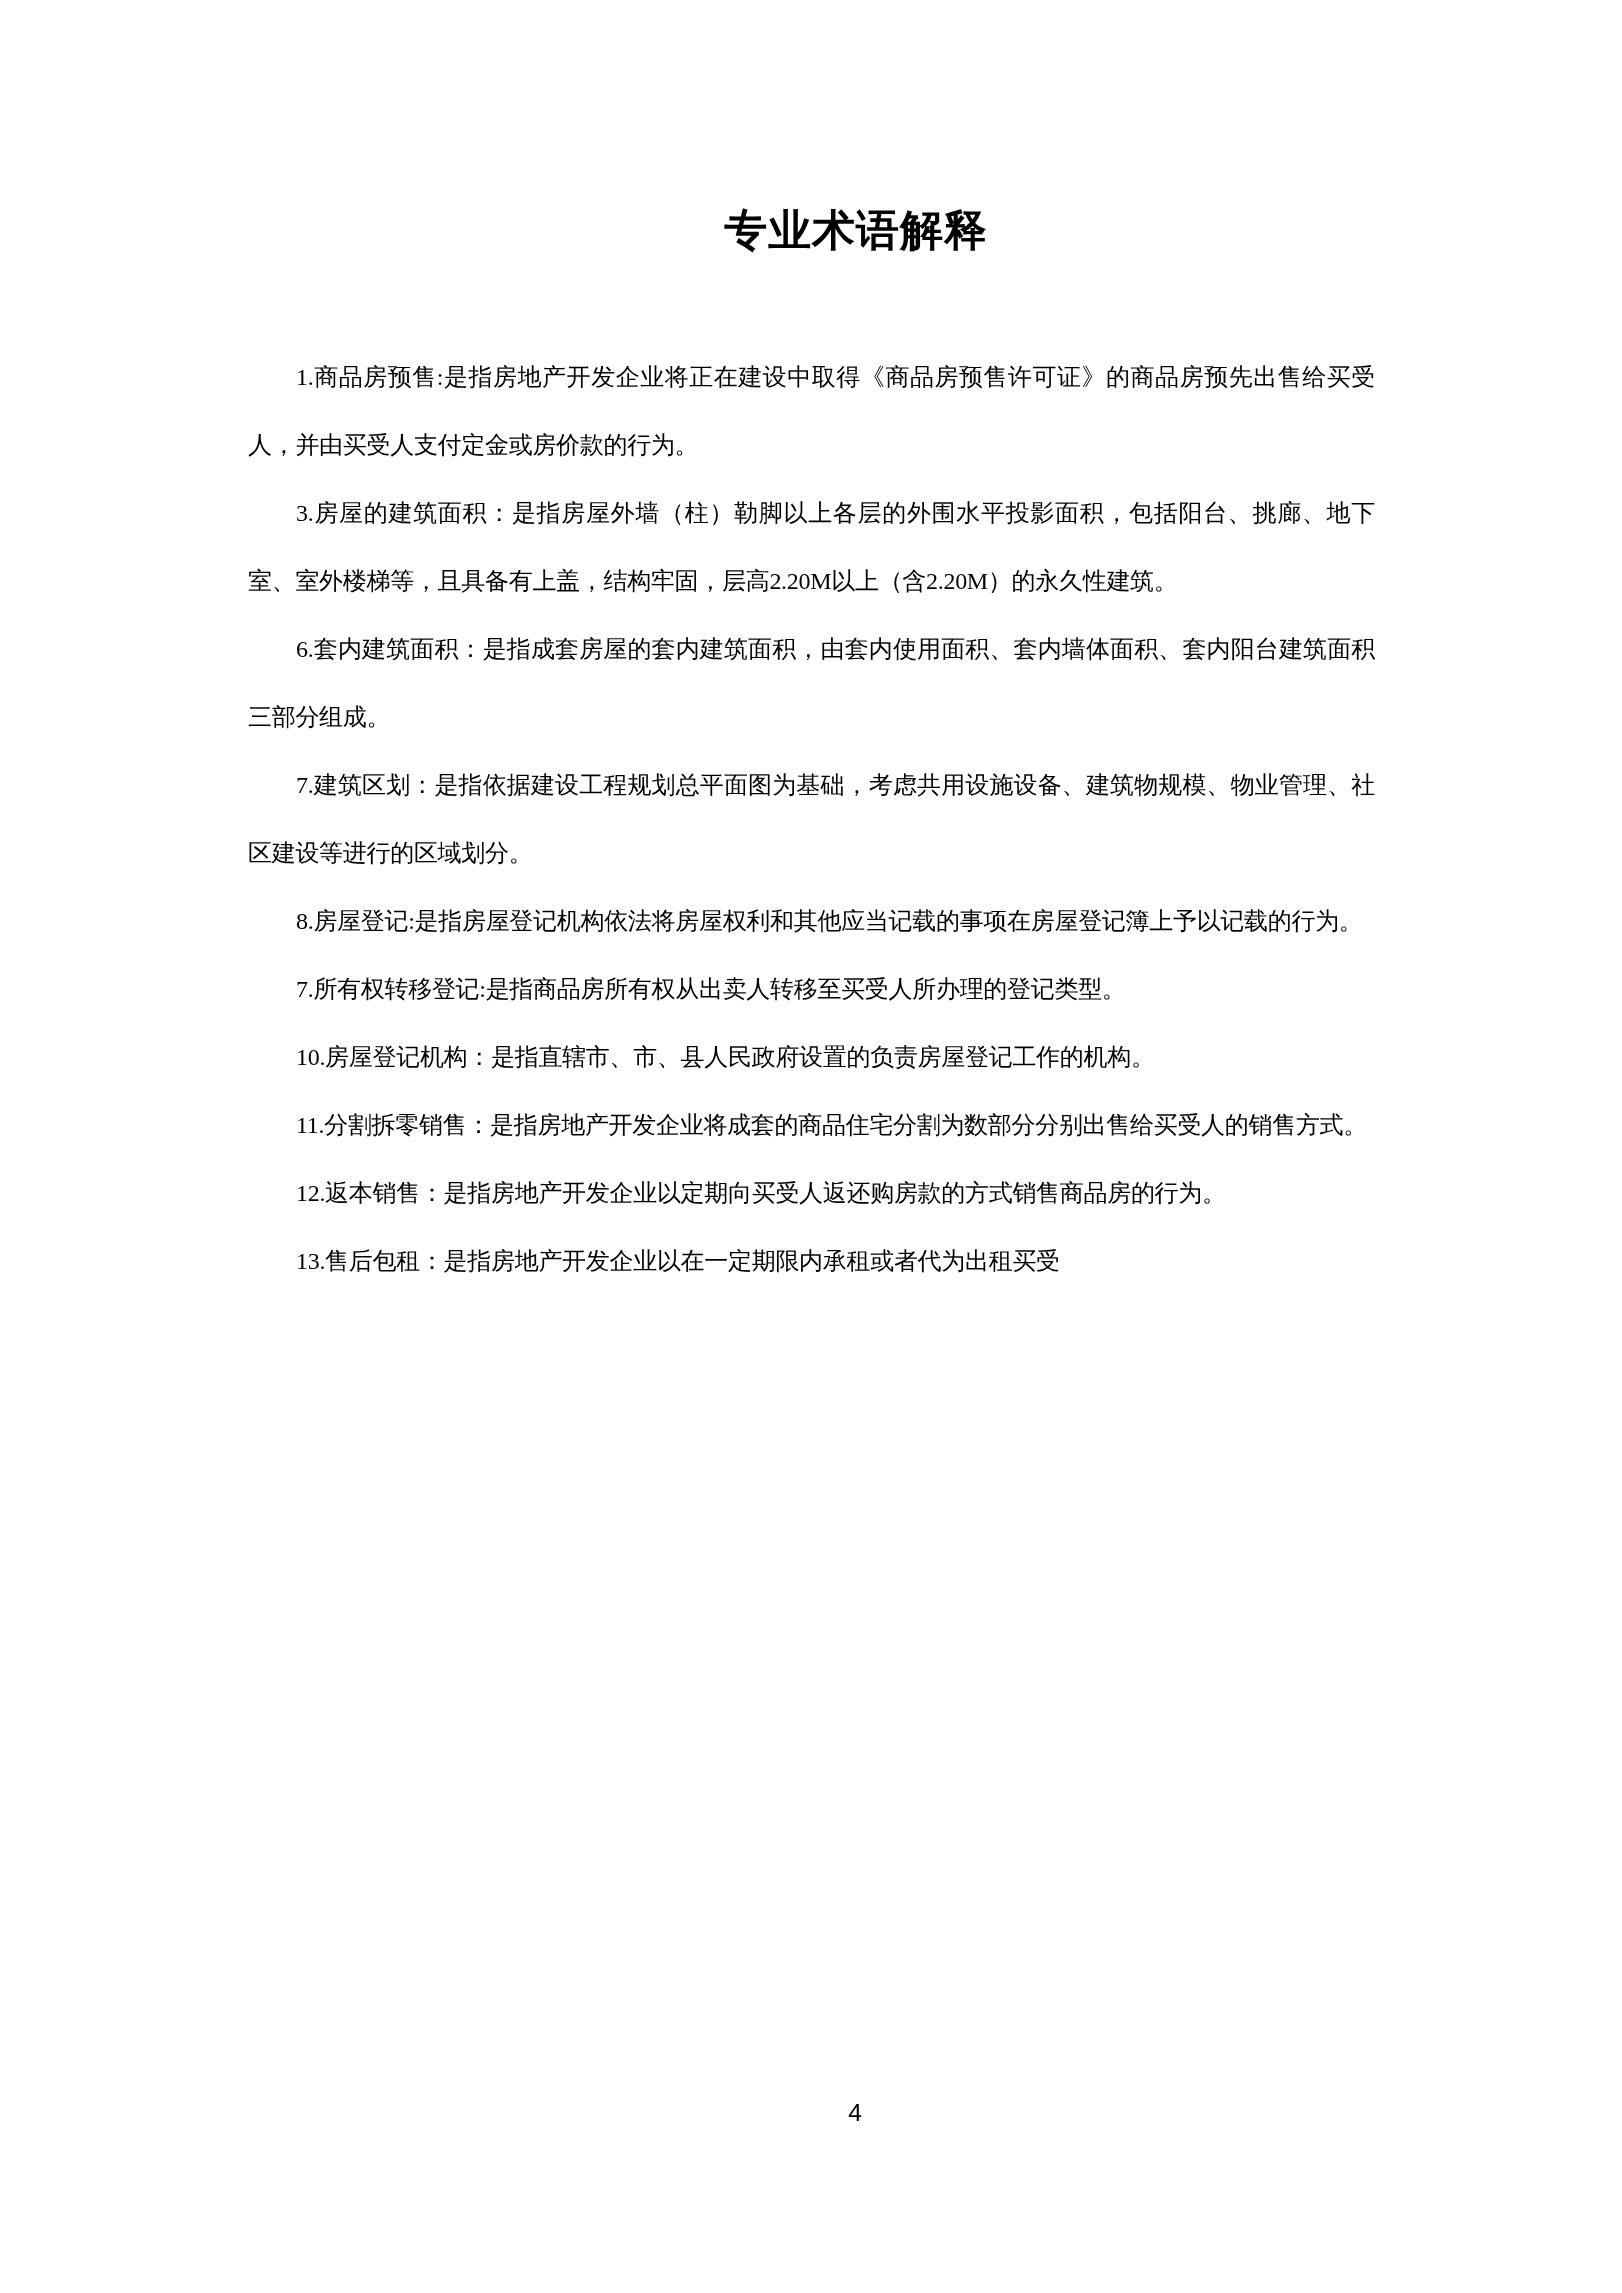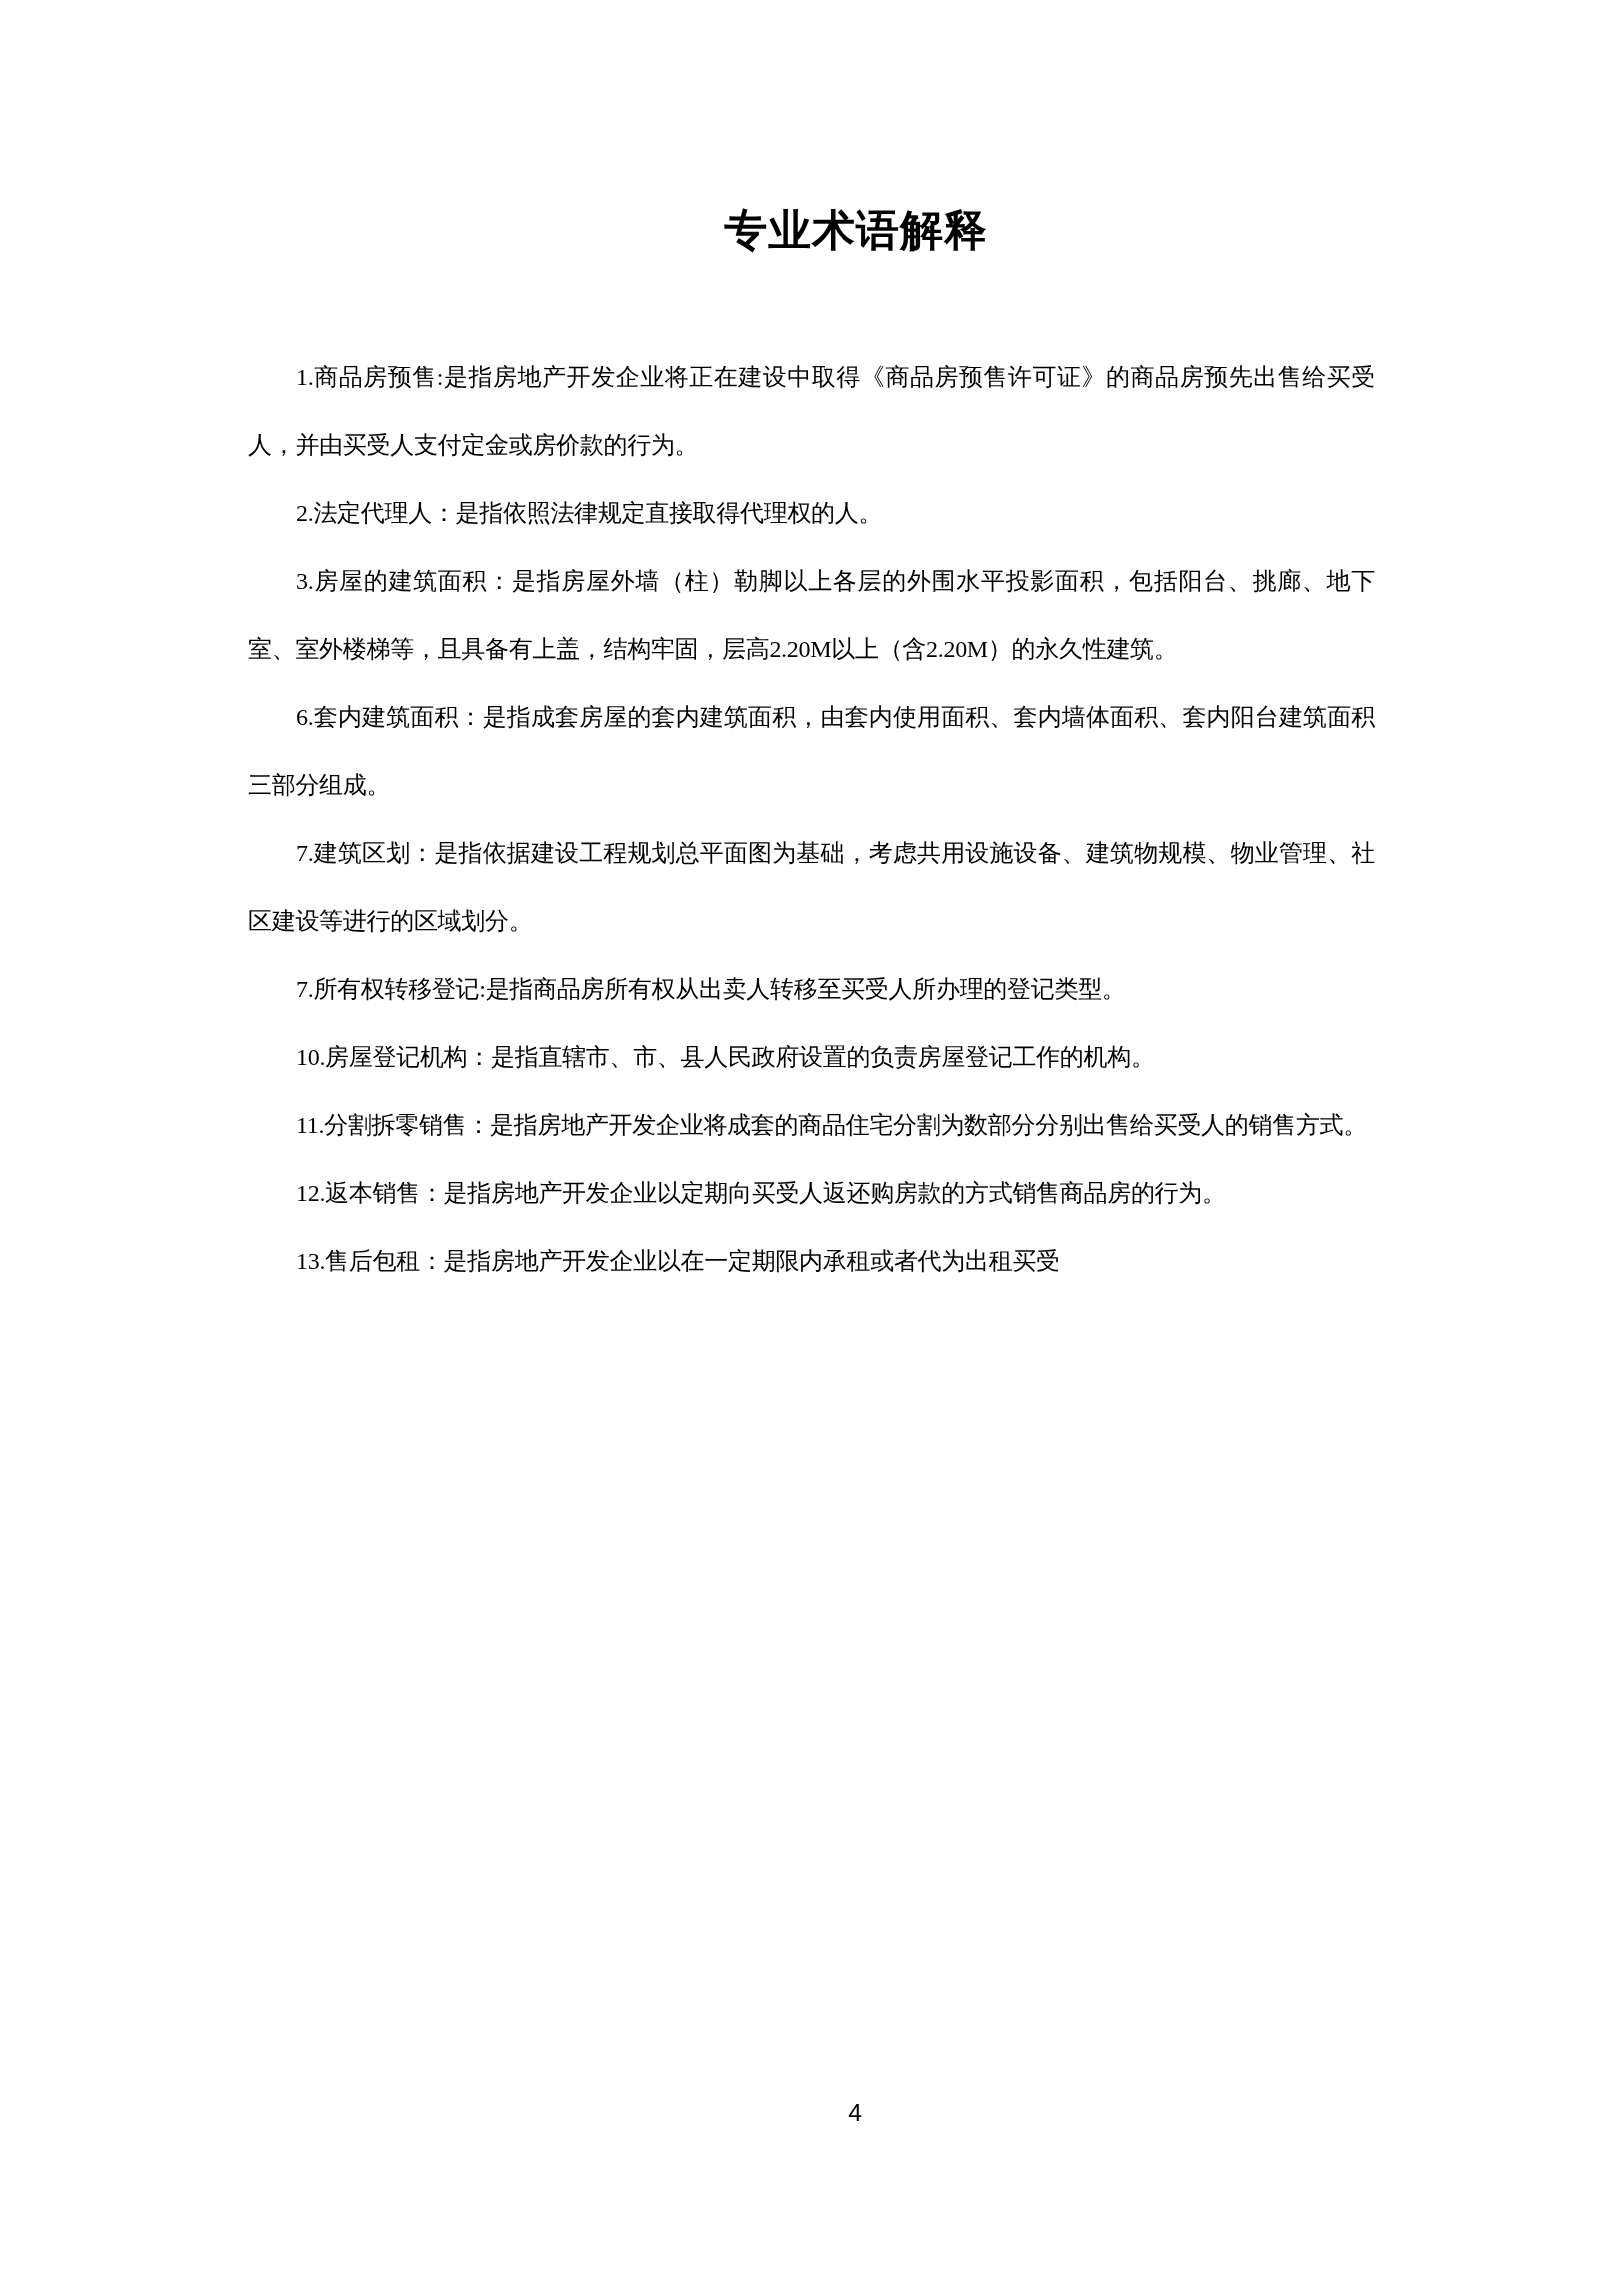--- a/index.html
+++ b/index.html
@@ -63,24 +63,24 @@
 </style>
 </head>
 <body>
 
 <div class="page">
 
   <h1 class="doc-title">专业术语解释</h1>
 
   <div class="terms">
     <p>1.商品房预售:是指房地产开发企业将正在建设中取得《商品房预售许可证》的商品房预先出售给买受人，并由买受人支付定金或房价款的行为。</p>
-    <p>2.法定代理人：是指依照法律规定直接取得代理权的人。</p>
     <p>3.房屋的建筑面积：是指房屋外墙（柱）勒脚以上各层的外围水平投影面积，包括阳台、挑廊、地下室、室外楼梯等，且具备有上盖，结构牢固，层高2.20M以上（含2.20M）的永久性建筑。</p>
     <p>6.套内建筑面积：是指成套房屋的套内建筑面积，由套内使用面积、套内墙体面积、套内阳台建筑面积三部分组成。</p>
     <p>7.建筑区划：是指依据建设工程规划总平面图为基础，考虑共用设施设备、建筑物规模、物业管理、社区建设等进行的区域划分。</p>
+    <p>8.房屋登记:是指房屋登记机构依法将房屋权利和其他应当记载的事项在房屋登记簿上予以记载的行为。</p>
     <p>7.所有权转移登记:是指商品房所有权从出卖人转移至买受人所办理的登记类型。</p>
     <p>10.房屋登记机构：是指直辖市、市、县人民政府设置的负责房屋登记工作的机构。</p>
     <p>11.分割拆零销售：是指房地产开发企业将成套的商品住宅分割为数部分分别出售给买受人的销售方式。</p>
     <p>12.返本销售：是指房地产开发企业以定期向买受人返还购房款的方式销售商品房的行为。</p>
     <p>13.售后包租：是指房地产开发企业以在一定期限内承租或者代为出租买受</p>
   </div>
 
   <div class="page-footer">4</div>
 
 </div>

